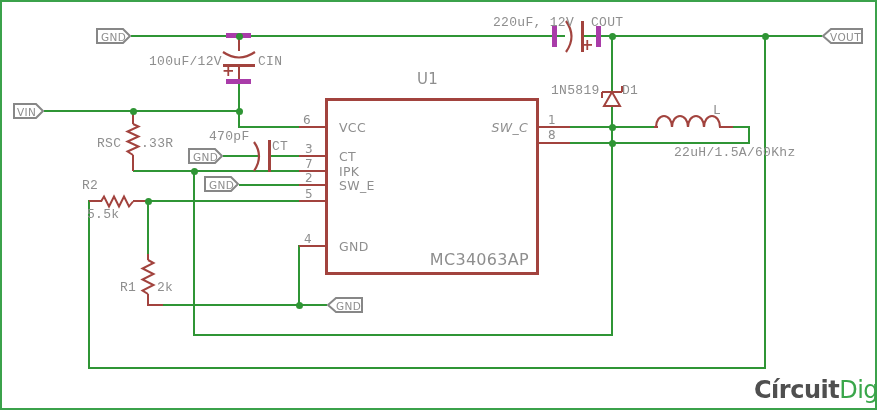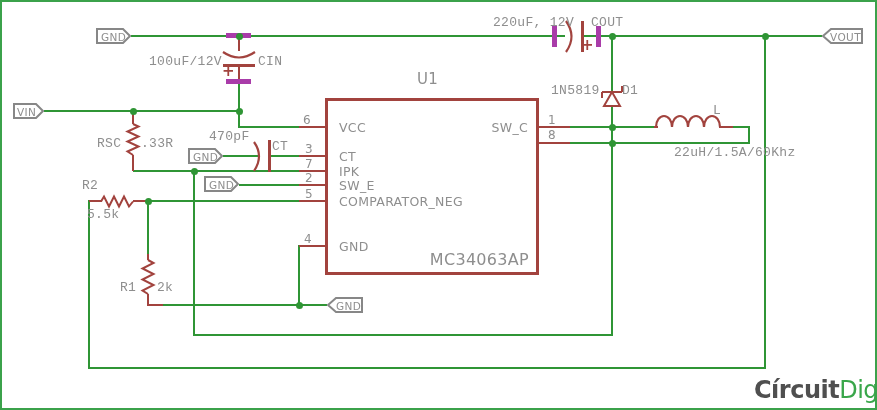--- a/index.html
+++ b/index.html
@@ -139,23 +139,22 @@
   <div class="dot" style="left:606.5px;top:137.5px;"></div>
 
   <div class="icbox"></div>
   <div class="pinname" style="left:415px;top:68px;font-size:15px;">U1</div>
   <div class="pinname alignr" style="left:377px;top:248px;width:150px;font-size:16px;">MC34063AP</div>
 
   <div class="pinname" style="left:337px;top:118px;">VCC</div>
   <div class="pinname" style="left:337px;top:147px;">CT</div>
   <div class="pinname" style="left:337px;top:162px;">IPK</div>
   <div class="pinname" style="left:337px;top:176px;">SW_E</div>
-  <div class="pinname" style="left:337px;top:192px;">COMPARATOR_NEG</div>
   <div class="pinname" style="left:337px;top:237px;">GND</div>
-  <div class="pinname alignr" style="left:426px;top:118px;width:100px;">SW_C</div>
+  <div class="pinname alignr" style="left:426px;top:118px;width:100px;font-style:italic;">SW_C</div>
 
   <div class="pinnum" style="left:301px;top:111px;">6</div>
   <div class="pinnum" style="left:303px;top:140px;">3</div>
   <div class="pinnum" style="left:303px;top:155px;">7</div>
   <div class="pinnum" style="left:303px;top:169px;">2</div>
   <div class="pinnum" style="left:303px;top:185px;">5</div>
   <div class="pinnum" style="left:302px;top:230px;">4</div>
   <div class="pinnum" style="left:546px;top:111px;">1</div>
   <div class="pinnum" style="left:546px;top:126px;">8</div>
 

